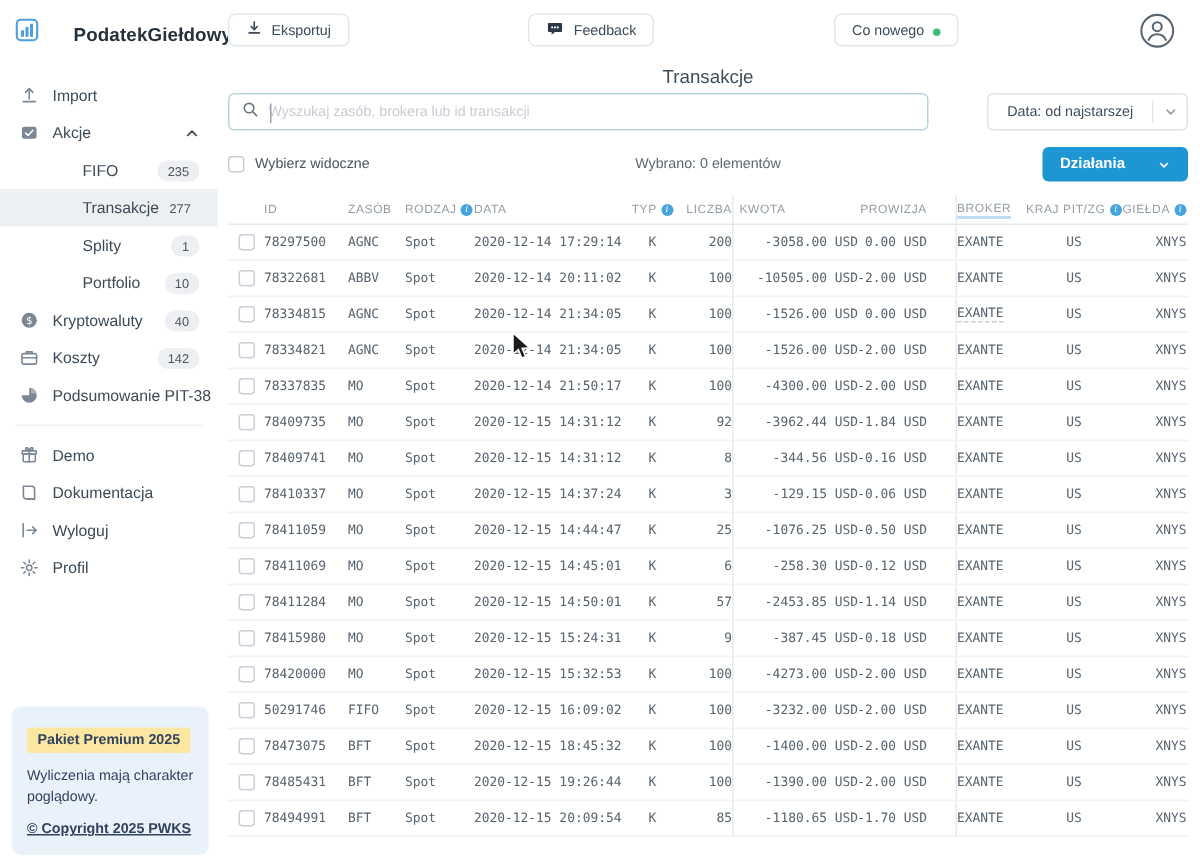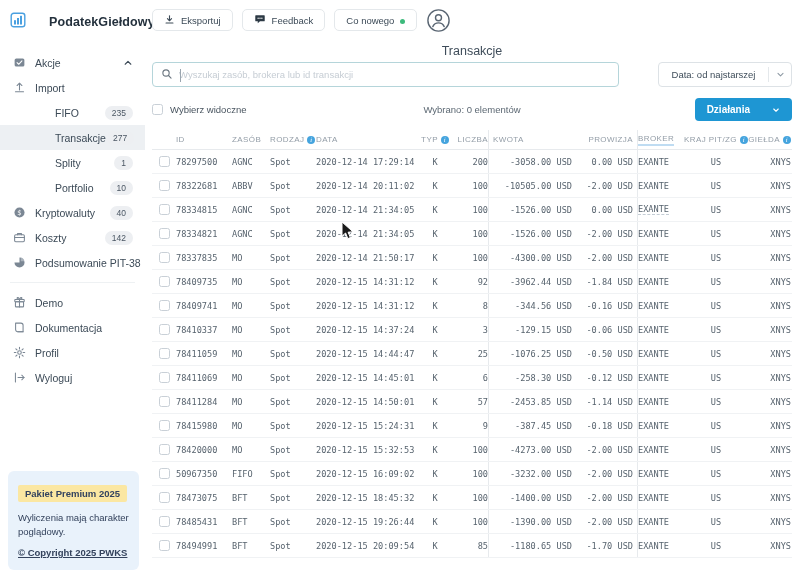--- a/index.html
+++ b/index.html
@@ -27,21 +27,21 @@
   .side-footer { position:absolute; left:8px; right:6px; bottom:8px;
     background:#e9f2fb; border-radius:6px; padding:12px 10px 10px 10px; }
   .premium-chip { display:inline-block; background:#fbe7a2; color:#32425f;
     font-size:9.5px; font-weight:700; padding:3px 7px; border-radius:2px;text-align:center; }
   .side-note { font-size:9.5px; color:#33425c; line-height:1.45; margin-top:9px; }
   .side-copy { display:inline-block; font-size:9.5px; color:#33425c; margin-top:8px;
     text-decoration:underline; font-weight:700; cursor:pointer; }
 
   
   .main { flex:1; position:relative; padding:0 8px 0 7px; }
-  .topbar { height:40px; display:flex; align-items:center; justify-content:flex-start;
+  .topbar { height:40px; display:flex; align-items:center; justify-content:space-between;
     gap:9px; padding-right:8px; }
   .top-btn { display:inline-flex; align-items:center; gap:6px; border:1px solid #e4e8eb;
     border-radius:5px; background:#fff; height:22px; padding:0 11px; font-size:9.5px;
     color:#3c4a57; cursor:pointer; }
   .green-dot { width:5px; height:5px; border-radius:50%; display:inline-block; margin-top:3px; }
   .avatar { width:25px; height:25px; display:inline-flex; cursor:pointer; }
 
   .page-title { text-align:center; font-size:12.5px; color:#3f4d5a; margin-top:4px; }
 
   .search-row { display:flex; margin-top:4px; align-items:center; }
@@ -76,21 +76,21 @@
   .th { font-size:8px; color:#939da7; letter-spacing:.4px; white-space:nowrap;
     display:flex; align-items:center; gap:3px; height:100%; }
   .th.al-left{ justify-content:flex-start; } .th.al-center{ justify-content:center; }
   .th.al-right{ justify-content:flex-end; }
   .row { height:24px; border-bottom:1px solid #f0f2f4; cursor:pointer; }
   .td { font-family:"DejaVu Sans Mono", monospace; font-size:8.6px; color:#57636e;
     white-space:nowrap; overflow:hidden; display:flex; align-items:center; height:100%; }
   .td.al-left{ justify-content:flex-start; } .td.al-center{ justify-content:center; }
   .td.al-right{ justify-content:flex-end; }
   .group-left { border-left:1px solid #e7eaed; padding-left:4px; }
-  .group-right { border-right:1px solid #e7eaed; padding-right:4px; }
+  .group-right { border-right:1px solid #e7eaed; padding-right:19px; }
   .info-icon { width:8px; height:8px; border-radius:50%; background:#45a4de; color:#fff;
     font-size:6px; line-height:8px; display:inline-flex; align-items:center;
     justify-content:center; font-family:"DejaVu Serif",serif; font-style:italic; flex:0 0 8px; }
   .hdr-underline { border-bottom:2px solid #bfdcf2; padding-bottom:1px; }
   .dashed-u { border-bottom:1px dashed #c4cdd5; }
 
   .cursor-arrow { position:absolute; left:341px; top:221px; z-index:20; pointer-events:none; }
 </style>
 </head>
 <body>
@@ -106,40 +106,40 @@
             <rect x="7" y="6" width="2" height="6.5" fill="#4aa0e0"></rect>
             <rect x="10" y="3.8" width="2" height="8.7" fill="#4aa0e0"></rect>
           </svg>
       </span>
       <span class="logo-text">PodatekGiełdowy.pl</span>
     </div>
     <nav class="nav" id="nav">
         <div class="nav-item">
           <span class="ic">
             <svg width="13" height="13" viewBox="0 0 16 16" fill="none" stroke="#7b8794" stroke-width="1.3" stroke-linecap="round" stroke-linejoin="round">
+              <path d="M8 11V3"></path>
+              <path d="M5 5.6L8 2.6l3 3"></path>
+              <path d="M3 13.2h10"></path>
+            </svg>
+          </span>
+          <span class="lbl">Import</span>
+        </div>
+        <div class="nav-item">
+          <span class="ic">
+            <svg width="13" height="13" viewBox="0 0 16 16" fill="none" stroke="#7b8794" stroke-width="1.3" stroke-linecap="round" stroke-linejoin="round">
               <rect x="2" y="3" width="12" height="10" rx="2" fill="#7b8794" stroke="none"></rect>
               <path d="M5 8.2l2 2 4-4.2" stroke="#fff"></path>
             </svg>
           </span>
           <span class="lbl">Akcje</span>
           <span class="chev">
             <svg width="10" height="10" viewBox="0 0 16 16" fill="none" stroke="#3c4a57" stroke-width="1.8" stroke-linecap="round" stroke-linejoin="round">
               <path d="M3.5 10L8 5.5 12.5 10"></path>
             </svg>
           </span>
-        </div>
-        <div class="nav-item">
-          <span class="ic">
-            <svg width="13" height="13" viewBox="0 0 16 16" fill="none" stroke="#7b8794" stroke-width="1.3" stroke-linecap="round" stroke-linejoin="round">
-              <path d="M8 11V3"></path>
-              <path d="M5 5.6L8 2.6l3 3"></path>
-              <path d="M3 13.2h10"></path>
-            </svg>
-          </span>
-          <span class="lbl">Import</span>
         </div>
         <div class="nav-item child">
           <span class="lbl">FIFO</span>
           <span class="badge">235</span>
         </div>
         <div class="nav-item child active">
           <span class="lbl">Transakcje</span>
           <span class="badge">277</span>
         </div>
         <div class="nav-item child">
@@ -198,35 +198,35 @@
             <svg width="13" height="13" viewBox="0 0 16 16" fill="none" stroke="#7b8794" stroke-width="1.3" stroke-linecap="round" stroke-linejoin="round">
               <path d="M3.2 2.6h6.6a2.6 2.6 0 0 1 2.6 2.6v8H5.8a2.6 2.6 0 0 1-2.6-2.6z"></path>
               <path d="M12.4 13.2H6"></path>
             </svg>
           </span>
           <span class="lbl">Dokumentacja</span>
         </div>
         <div class="nav-item">
           <span class="ic">
             <svg width="13" height="13" viewBox="0 0 16 16" fill="none" stroke="#7b8794" stroke-width="1.3" stroke-linecap="round" stroke-linejoin="round">
-              <circle cx="8" cy="8" r="2.2"></circle>
-              <path d="M8 1.6v2M8 12.4v2M1.6 8h2M12.4 8h2M3.5 3.5l1.4 1.4M11.1 11.1l1.4 1.4M12.5 3.5l-1.4 1.4M4.9 11.1l-1.4 1.4"></path>
-            </svg>
-          </span>
-          <span class="lbl">Profil</span>
+              <path d="M3 2.6v10.8"></path>
+              <path d="M6.2 8h7.4"></path>
+              <path d="M10.8 5.2L13.6 8l-2.8 2.8"></path>
+            </svg>
+          </span>
+          <span class="lbl">Wyloguj</span>
         </div>
         <div class="nav-item">
           <span class="ic">
             <svg width="13" height="13" viewBox="0 0 16 16" fill="none" stroke="#7b8794" stroke-width="1.3" stroke-linecap="round" stroke-linejoin="round">
-              <path d="M3 2.6v10.8"></path>
-              <path d="M6.2 8h7.4"></path>
-              <path d="M10.8 5.2L13.6 8l-2.8 2.8"></path>
-            </svg>
-          </span>
-          <span class="lbl">Wyloguj</span>
+              <circle cx="8" cy="8" r="2.2"></circle>
+              <path d="M8 1.6v2M8 12.4v2M1.6 8h2M12.4 8h2M3.5 3.5l1.4 1.4M11.1 11.1l1.4 1.4M12.5 3.5l-1.4 1.4M4.9 11.1l-1.4 1.4"></path>
+            </svg>
+          </span>
+          <span class="lbl">Profil</span>
         </div>
       </nav>
     <div class="side-footer">
       <span class="premium-chip">Pakiet Premium 2025</span>
       <div class="side-note">Wyliczenia mają charakter poglądowy.</div>
       <a class="side-copy">© Copyright 2025 PWKS</a>
     </div>
   </aside>
 
   <main class="main">
@@ -829,21 +829,21 @@
             </div>
             <div class="td al-right">
               <span>XNYS</span>
             </div>
           </div>
           <div class="tr row">
             <div class="td al-center">
               <span class="cb"></span>
             </div>
             <div class="td al-left">
-              <span>50967350</span>
+              <span>50291746</span>
             </div>
             <div class="td al-left">
               <span>FIFO</span>
             </div>
             <div class="td al-left">
               <span>Spot</span>
             </div>
             <div class="td al-left">
               <span>2020-12-15 16:09:02</span>
             </div>

